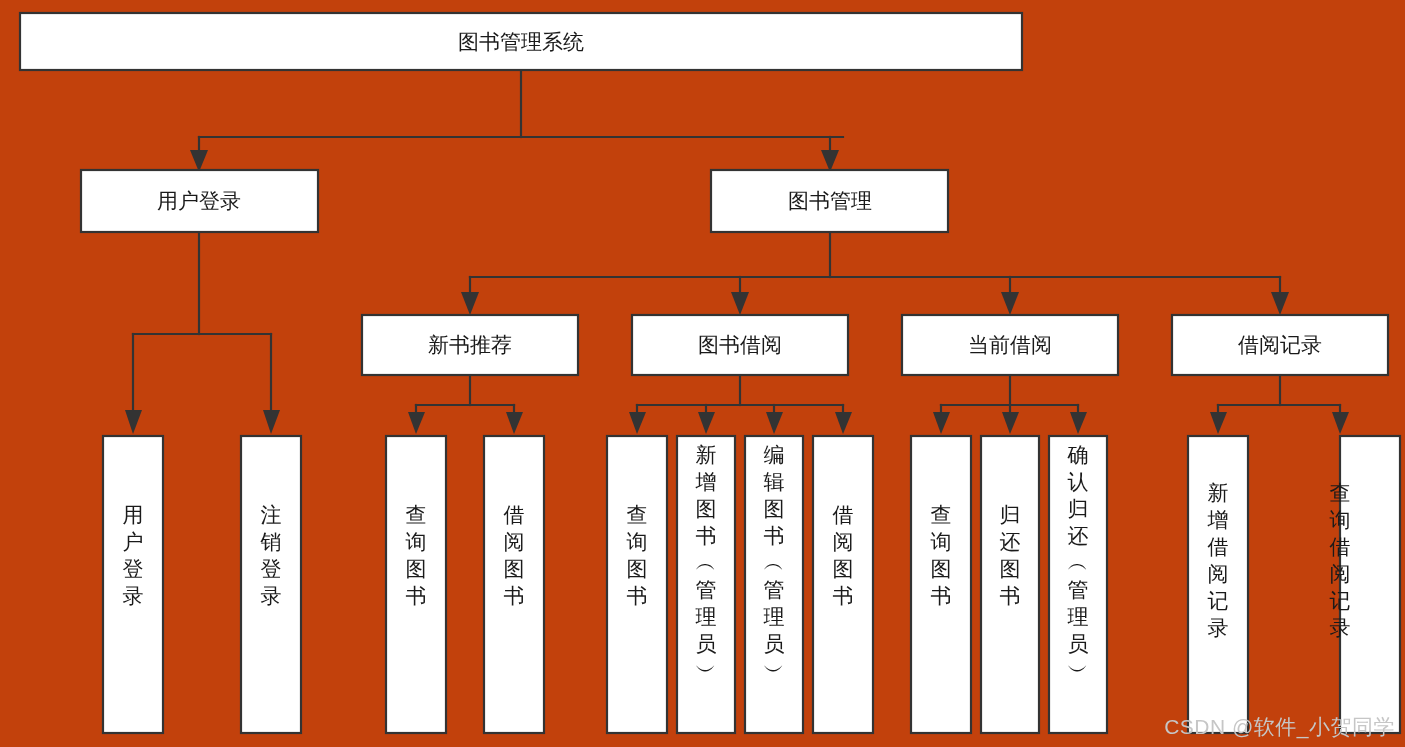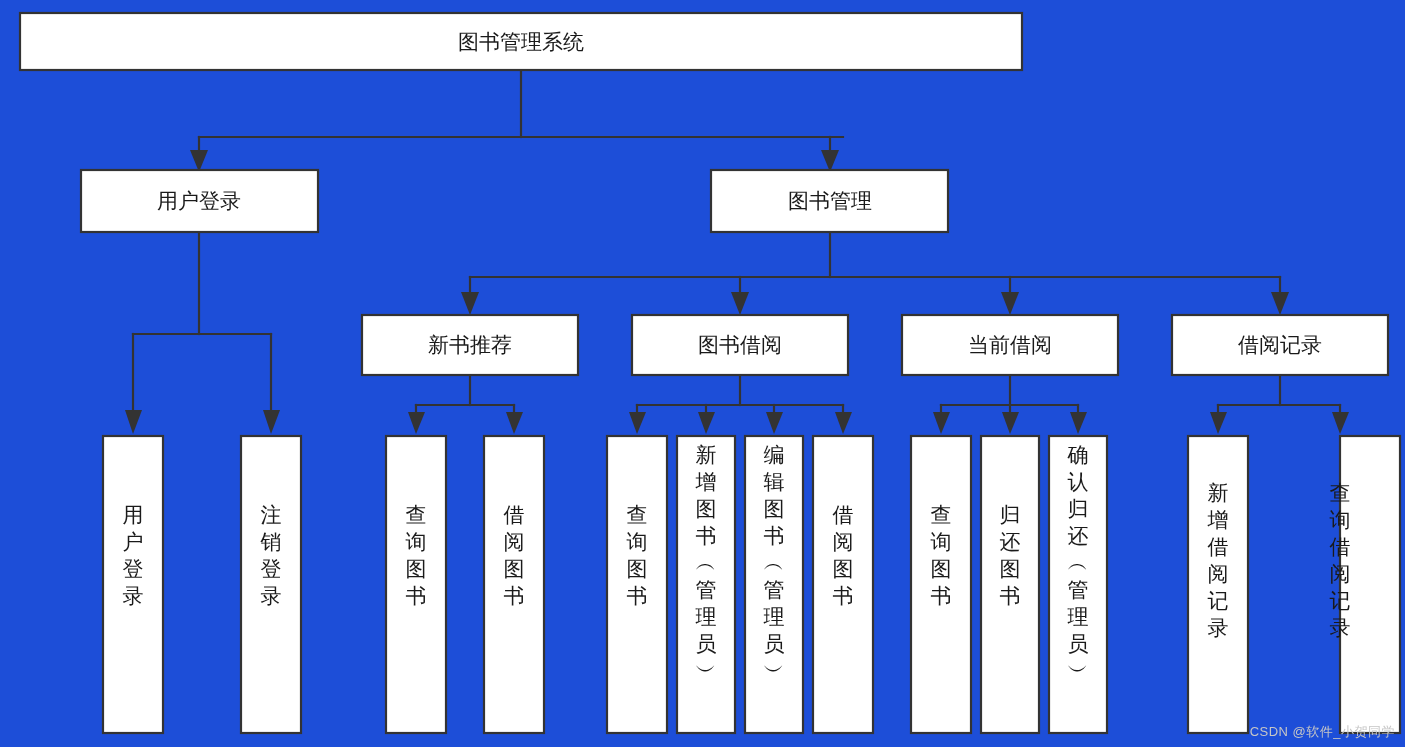--- a/index.html
+++ b/index.html
@@ -10,21 +10,21 @@
   body {
     width: 1405px;
     height: 747px;
     font-family: "Liberation Sans", "DejaVu Sans", sans-serif;
     overflow: hidden;
   }
   #diagram-root {
     position: relative;
     width: 1405px;
     height: 747px;
-    background: #1d4ed8;
+    background: #c2410c;
   }
   svg#tree-svg {
     position: absolute;
     left: 0;
     top: 0;
     width: 1405px;
     height: 747px;
     display: block;
   }
   .node-box {
@@ -53,21 +53,21 @@
     font-family: "Liberation Sans", "DejaVu Sans", sans-serif;
     font-size: 21px;
     fill: #1a1a1a;
     text-anchor: middle;
   }
   .watermark {
     position: absolute;
     right: 10px;
     bottom: 6px;
     font-family: "Liberation Sans", "DejaVu Sans", sans-serif;
-    font-size: 13px;
+    font-size: 21px;
     color: #c6c6c6;
     letter-spacing: 0.5px;
     white-space: nowrap;
     pointer-events: none;
   }
 </style>
 </head>
 <body>
 
 <div id="diagram-root">

